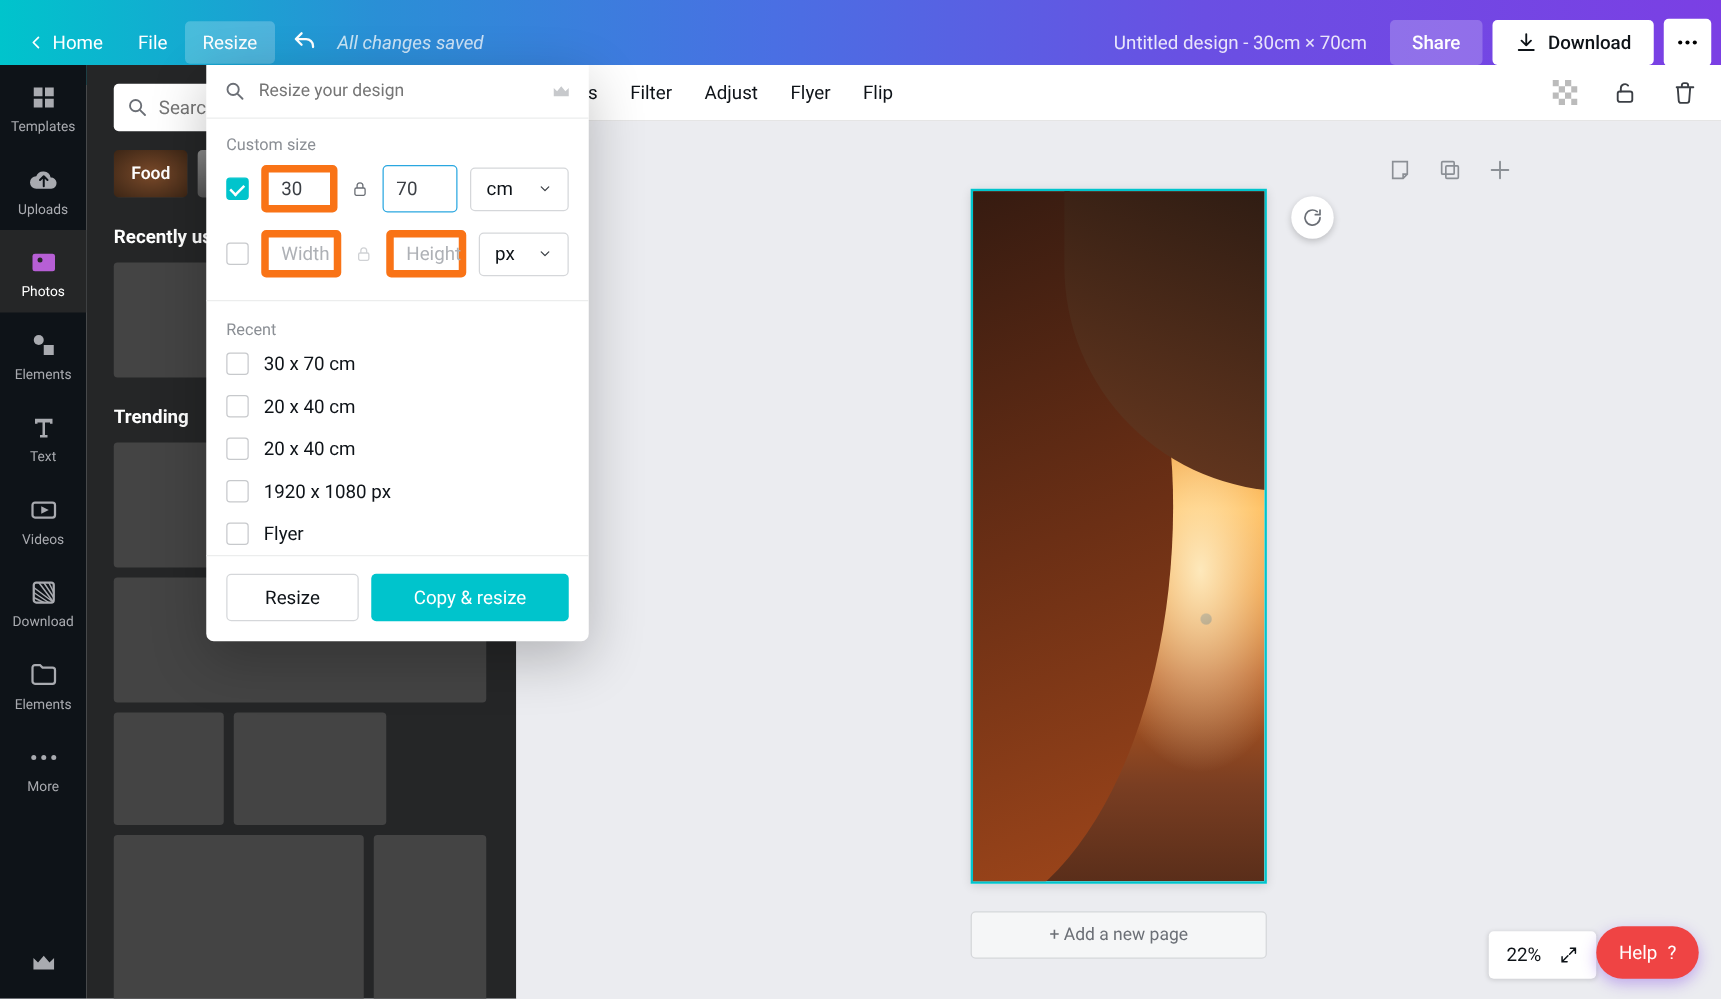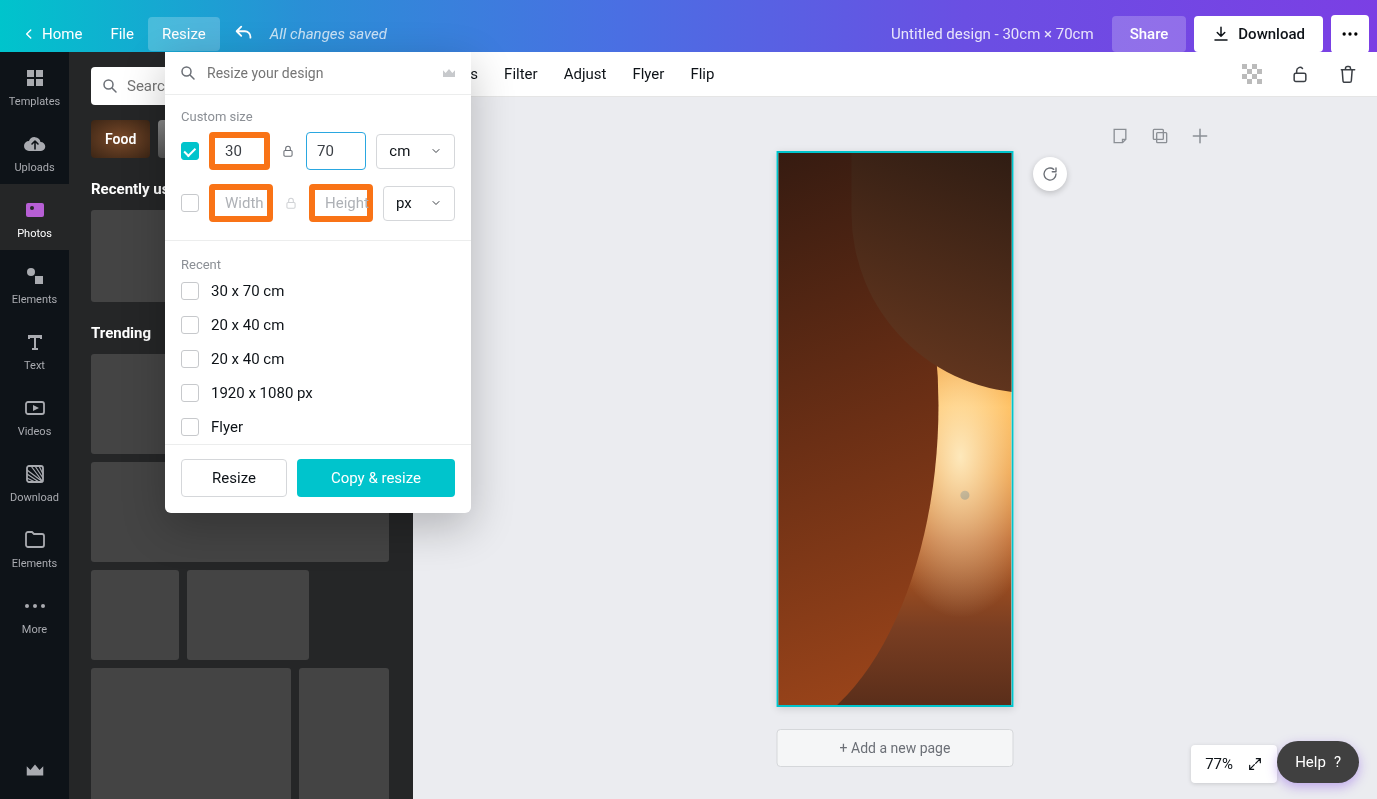--- a/index.html
+++ b/index.html
@@ -65,21 +65,21 @@
   }
   .page .rock-left{position:absolute; left:-40px; top:-30px; width:200px; height:620px; border-radius:0 160px 200px 0/0 300px 360px 0;
     background:linear-gradient(160deg,#2e1810,#6b2f15 50%,#a5491b);} 
   .page .rock-top{position:absolute; right:-20px; top:-20px; width:180px; height:260px; border-radius:0 0 0 220px;
     background:linear-gradient(200deg,#2a1a12,#6b3a20);} 
   .refresh { position:absolute; top:60px; left:50%; transform:translateX(138px); width:34px;height:34px;border-radius:50%;background:white;box-shadow:0 2px 6px rgba(0,0,0,0.2);display:flex;align-items:center;justify-content:center;color:#555;cursor:pointer;}
 
   .addpage { position:absolute; top:632px; left:50%; transform:translateX(-50%); width:237px; height:38px; border:1px solid #d5d7da; border-radius:4px; background:#f5f6f7; color:#6b6f76; font-size:14px; display:flex; align-items:center; justify-content:center; cursor:pointer;}
 
   .zoom { position:absolute; bottom:16px; right:100px; background:white; border-radius:4px; box-shadow:0 1px 4px rgba(0,0,0,0.15); padding:10px 14px; display:flex; align-items:center; gap:14px; font-size:15px; color:#0e1318;}
-  .help { position:absolute; bottom:16px; right:18px; background:#404040; color:white; border-radius:999px; padding:12px 18px; display:flex; align-items:center; gap:8px; font-size:15px; box-shadow:0 4px 12px rgba(123,63,228,0.4); cursor:pointer;}
+  .help { position:absolute; bottom:16px; right:18px; background:#ef4444; color:white; border-radius:999px; padding:12px 18px; display:flex; align-items:center; gap:8px; font-size:15px; box-shadow:0 4px 12px rgba(123,63,228,0.4); cursor:pointer;}
 
   
   .resize-pop { position:absolute; top:52px; left:165px; width:306px; background:white; border-radius:0 0 6px 6px; box-shadow:0 14px 44px rgba(0,0,0,0.24); color:#0e1318; z-index:50; overflow:hidden;}
   .resize-pop .search2 { display:flex; align-items:center; padding:12px 14px; border-bottom:1px solid #eceded;}
   .resize-pop .search2 input{ border:0; outline:0; flex:1; font-size:14px; margin-left:10px; color:#be185d;}
   .resize-pop .crown2{color:#c7c9cc;}
   .resize-pop .sec { padding:14px 16px 2px; font-size:13px; color:#8b8f95;}
   .resize-pop .rowdims { display:flex; align-items:center; gap:10px; padding:6px 16px 0;}
   .resize-pop .rowdims + .rowdims { padding-top:14px; padding-bottom:16px;}
   .cb { width:18px; height:18px; border:1.5px solid #c7c9cc; border-radius:3px; flex:none; display:flex; align-items:center; justify-content:center;}
@@ -311,21 +311,21 @@
     <div class="rock-left"></div>
     <div class="rock-top"></div>
   </div>
   <div class="refresh">
       <svg width="18" height="18" viewBox="0 0 24 24">
         <path d="M20 12a8 8 0 1 1-3-6.2M20 4v5h-5" stroke="#6b6f76" stroke-width="1.8" fill="none" stroke-linecap="round" stroke-linejoin="round"></path>
       </svg>
     </div>
   <div class="addpage">+ Add a new page</div>
   <div class="zoom">
-    <span>77%</span>
+    <span>22%</span>
     <svg width="16" height="16" viewBox="0 0 24 24">
         <path d="M4 14v6h6M20 10V4h-6M4 20l7-7M20 4l-7 7" stroke="#0e1318" stroke-width="1.8" fill="none" stroke-linecap="round"></path>
       </svg>
   </div>
   <div class="help">
     <span>Help</span>
     <span>?</span>
   </div>
 </div>
 

